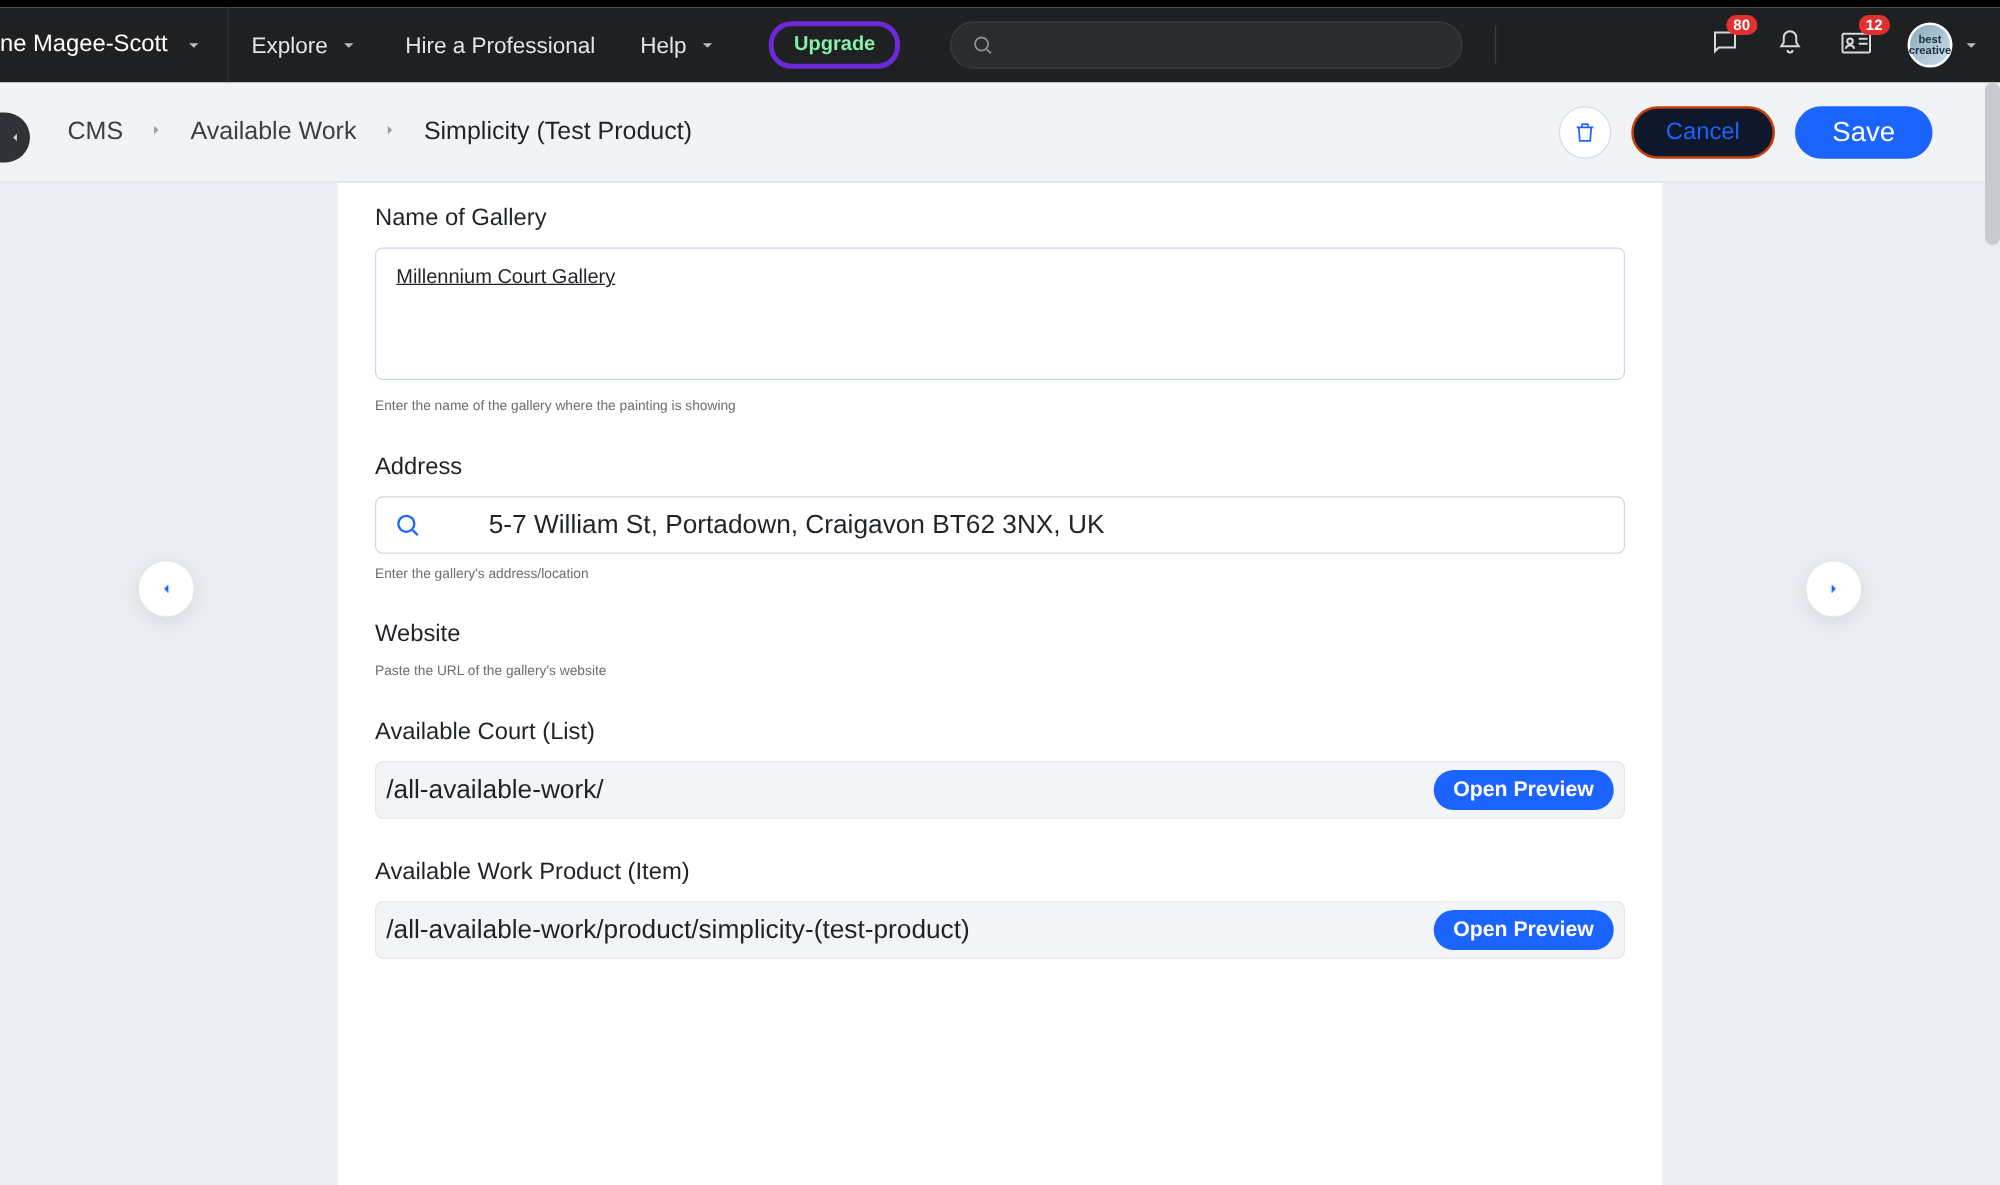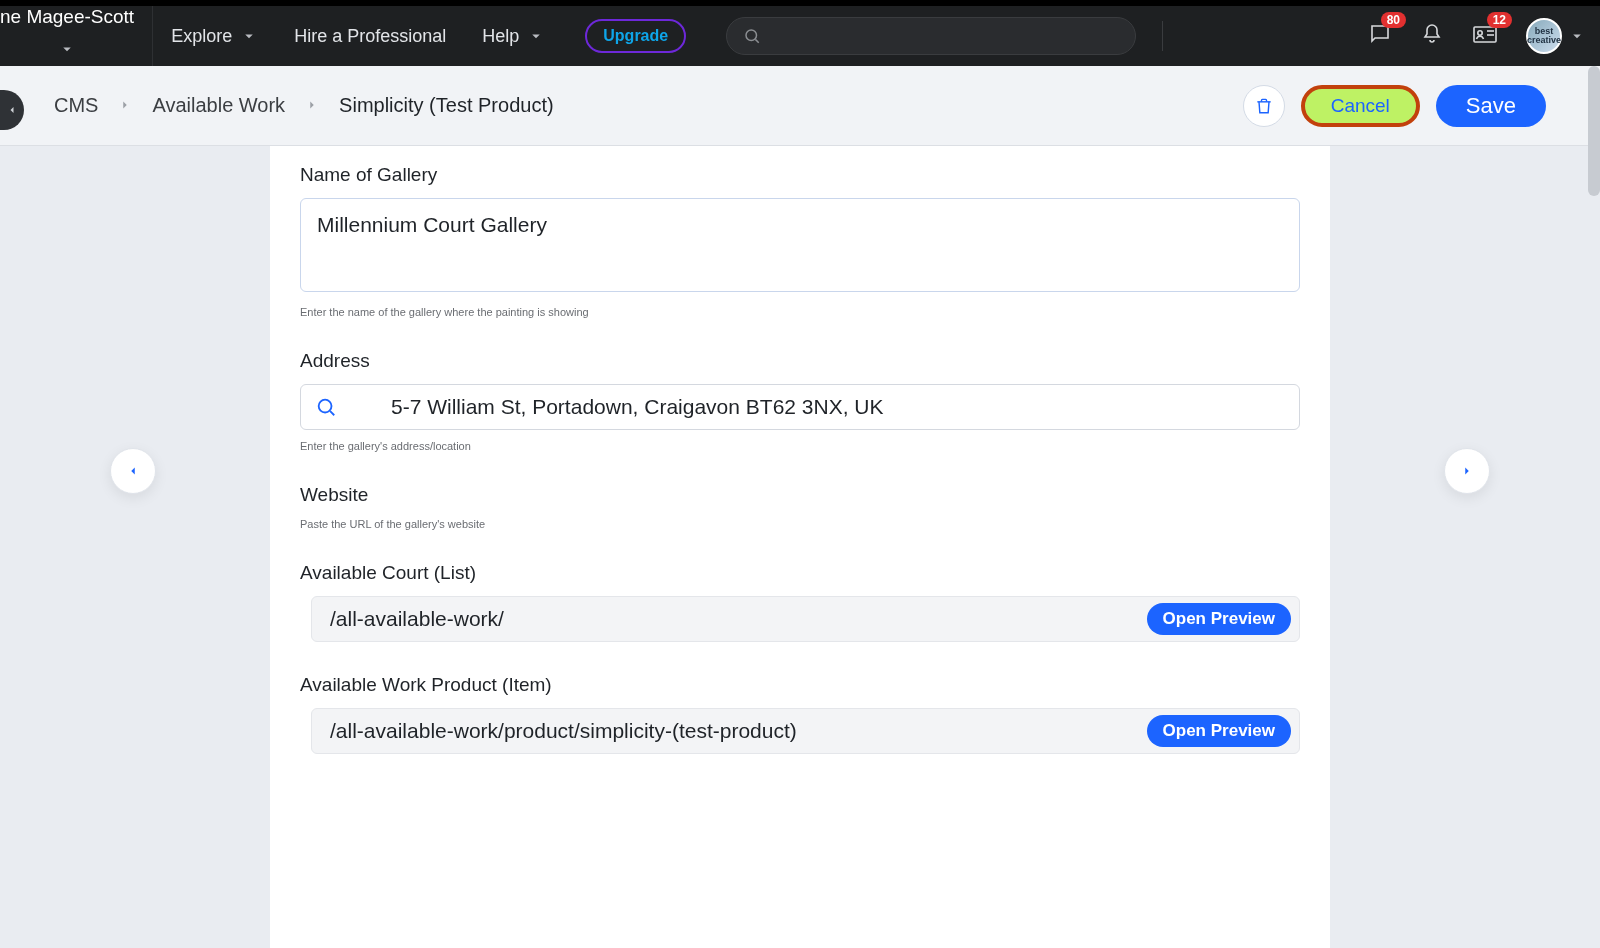--- a/index.html
+++ b/index.html
@@ -19,27 +19,26 @@
   }
   .topnav .site-badge {
     height: 60px;
     display: flex;
     align-items: center;
     padding: 0 18px 0 0;
     color: #fff;
     font-size: 19px;
     gap: 12px;
     border-right: 1px solid #2e3033;
-    flex-direction: column;
   }
   .topnav .site-badge .partial { padding-left: 0; }
   .chev-down-svg { width: 18px; height: 18px; fill: #b9bcc1; }
   .nav-item { display: flex; align-items: center; gap: 8px; padding: 0 18px; color: #e2e4e8; cursor: pointer; }
   .upgrade-btn {
-    border: 2px solid #6d28d9; color: #0ea5e9; background: transparent;
+    border: 4px solid #6d28d9; color: #86efac; background: transparent;
     border-radius: 18px; padding: 6px 16px; font-size: 16px; font-weight: 600;
     margin: 0 22px; cursor: pointer;
   }
   .searchbar {
     flex: 0 0 410px;
     height: 38px;
     background: #2a2c2f;
     border: 1px solid #3a3c3f;
     border-radius: 20px;
     display: flex;
@@ -87,40 +86,40 @@
   .crumbs .sep svg { width: 14px; height: 14px; fill:#9ca0a6; }
   .crumbs .muted { color: #3b3e42; }
   .crumbs .current { font-weight: 400; color:#1f2328;}
   .pagehead .actions { margin-left: auto; display: flex; align-items: center; gap: 16px; }
   .trash-btn {
     width: 42px; height: 42px; border: 1px solid #d4dbe6; background: #fff;
     border-radius: 50%; display:flex; align-items:center; justify-content:center;
     cursor:pointer;
   }
   .cancel-btn {
-    height: 42px; padding: 0 26px; border: 4px solid #c2410c; background: #bef264;
+    height: 42px; padding: 0 26px; border: 2px solid #c2410c; background: #0f172a;
     border-radius: 22px; color: #1c64ff; font-size: 19px; cursor:pointer;
   }
   .save-btn {
     height: 42px; padding: 0 30px; border: none; background: #1c64ff;
     border-radius: 22px; color: #fff; font-size: 22px; cursor:pointer;
   }
 
   
   .panel {
     width: 1060px; margin: 0 auto; background: #fff;
     min-height: 804px; padding: 18px 30px 40px 30px;
   }
   .field { margin-bottom: 32px; }
   .field-label { font-size: 19px; color: #1f2328; margin-bottom: 12px; display:block;}
   .field-help { font-size: 11px; color: #6a6d72; margin-top: 10px; }
 
   .textarea {
-    width: 100%; height: 94px; border: 1px solid #c9d6ec; border-radius: 6px;
-    padding: 14px 16px; font-size: 21px; color: #1f2328; resize:none; outline:none;
+    width: 100%; height: 106px; border: 1px solid #c9d6ec; border-radius: 6px;
+    padding: 14px 16px; font-size: 16px; color: #1f2328; resize:none; outline:none;text-decoration:underline;
   }
 
   .address-input-wrap {
     display: flex; align-items: center; gap: 14px;
     border: 1px solid #d4d8df; border-radius: 6px; padding: 10px 14px;
   }
   .address-input-wrap input {
     flex:1; border:none; outline:none; font-size: 21px; color:#1f2328;margin-left:40px;
   }
 
@@ -128,21 +127,21 @@
     display: flex; align-items: center; gap: 16px;
     border: 1px solid #d4d8df; border-radius: 6px; padding: 8px 16px;
   }
   .url-row input {
     flex:1; border:none; outline:none; font-size: 21px; color:#1f2328;
   }
   .open-link { color:#1c64ff; text-decoration: underline; font-size: 19px; cursor:pointer;}
 
   .slug-row {
     display: flex; align-items: center; gap: 16px;
-    background: #f3f4f6; border: 1px solid #e4e6ea; border-radius: 6px; padding: 6px 8px 6px 18px; margin-left: 11px;
+    background: #f3f4f6; border: 1px solid #e4e6ea; border-radius: 6px; padding: 6px 8px 6px 8px;
   }
   .slug-row .slug-text { flex:1; font-size: 21px; color:#1f2328; }
   .open-preview {
     background:#1c64ff; color:#fff; border:none; border-radius:18px;
     padding: 6px 16px; font-size:17px; font-weight:600; cursor:pointer;
   }
 
   
   .float-nav {
     position: fixed; top: 448px; width: 46px; height: 46px; border-radius: 50%;

